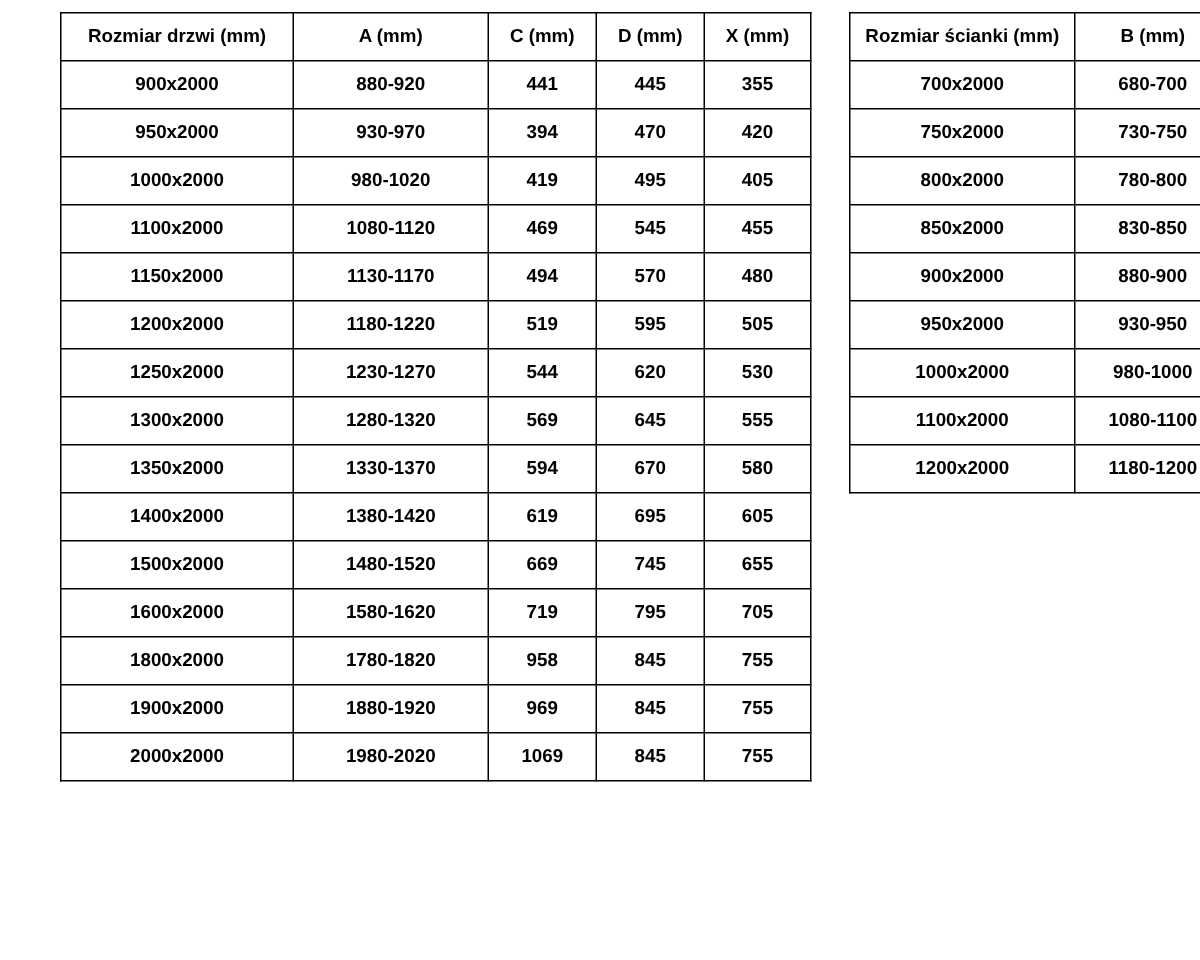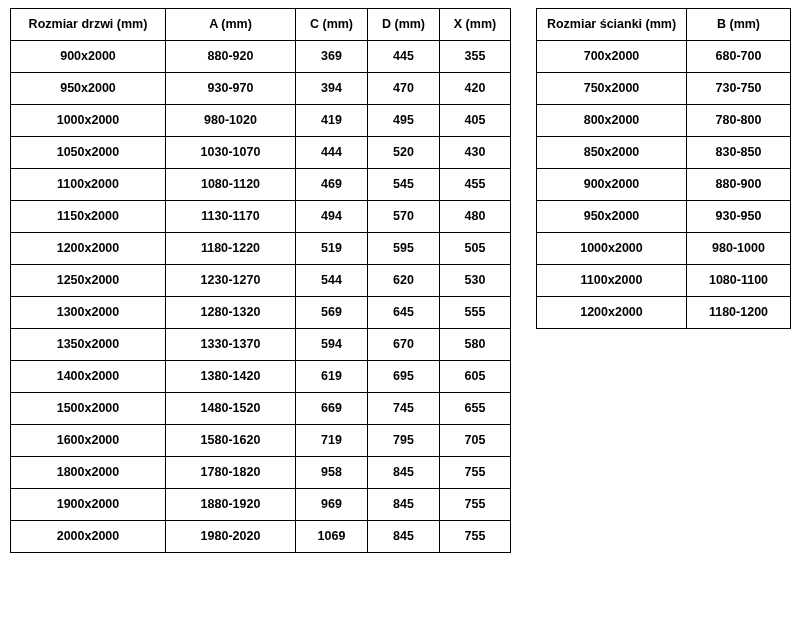--- a/index.html
+++ b/index.html
@@ -12,20 +12,21 @@
     height: 640px;
     font-family: "Liberation Sans", sans-serif;
     color: #000000;
     position: relative;
     overflow: hidden;
   }
   .page {
     position: relative;
     width: 635px;
     height: 640px;
+    margin-left: 30px;
   }
   table {
     border-collapse: collapse;
     table-layout: fixed;
   }
   th, td {
     border: 1px solid #000000;
     text-align: center;
     vertical-align: middle;
     font-size: 12.5px;
@@ -83,44 +84,37 @@
         <th>A (mm)</th>
         <th>C (mm)</th>
         <th>D (mm)</th>
         <th>X (mm)</th>
       </tr>
     </thead>
     <tbody>
       <tr>
         <td>900x2000</td>
         <td>880-920</td>
-        <td>369</td>
+        <td>441</td>
         <td>445</td>
         <td>355</td>
       </tr>
       <tr>
         <td>950x2000</td>
         <td>930-970</td>
         <td>394</td>
         <td>470</td>
         <td>420</td>
       </tr>
       <tr>
         <td>1000x2000</td>
         <td>980-1020</td>
         <td>419</td>
         <td>495</td>
         <td>405</td>
-      </tr>
-      <tr>
-        <td>1050x2000</td>
-        <td>1030-1070</td>
-        <td>444</td>
-        <td>520</td>
-        <td>430</td>
       </tr>
       <tr>
         <td>1100x2000</td>
         <td>1080-1120</td>
         <td>469</td>
         <td>545</td>
         <td>455</td>
       </tr>
       <tr>
         <td>1150x2000</td>

